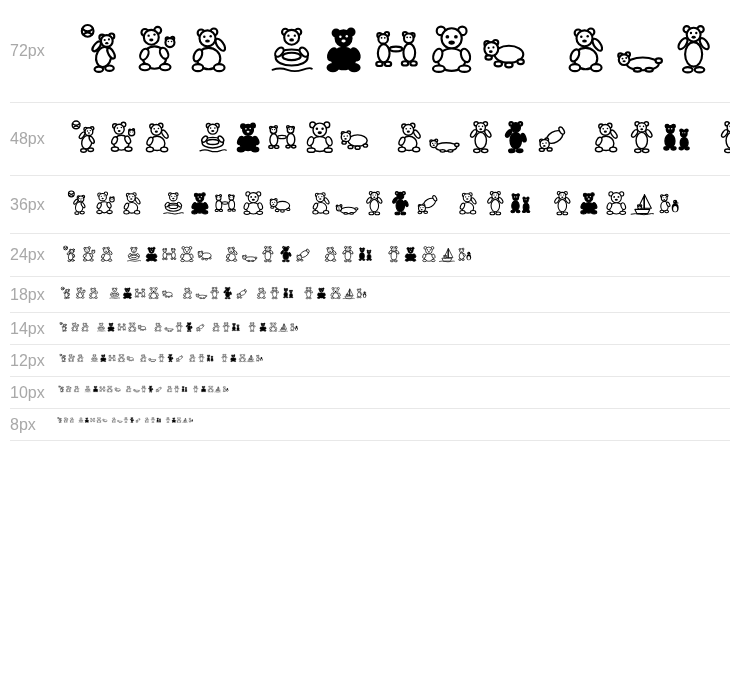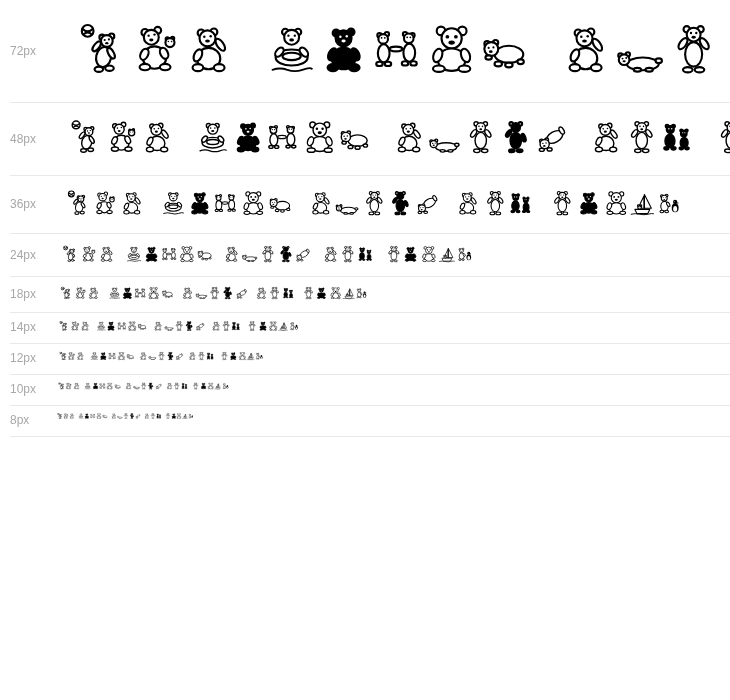--- a/index.html
+++ b/index.html
@@ -15,21 +15,21 @@
     font-family:"Liberation Sans",sans-serif;
   }
   .wrap{margin-left:10px;width:720px;}
   .row{
     display:flex;align-items:center;
     border-bottom:1px solid var(--divider);
     padding:6px 0;
   }
   .size-label{
     flex:0 0 45px;width:45px;
-    font-size:12px;color:var(--label);
+    font-size:16px;color:var(--label);
     line-height:1.2;
   }
   .preview{
     flex:1;overflow:hidden;white-space:nowrap;
     padding-left:0.3em;line-height:1.25;color:var(--glyph);
     min-height:18px;
   }
   .g{width:.74em;height:1em;display:inline-block;vertical-align:-0.12em;color:var(--glyph);}
   .sp{display:inline-block;width:.4em;height:1px;}
   #symbols{position:absolute;width:0;height:0;overflow:hidden;}

